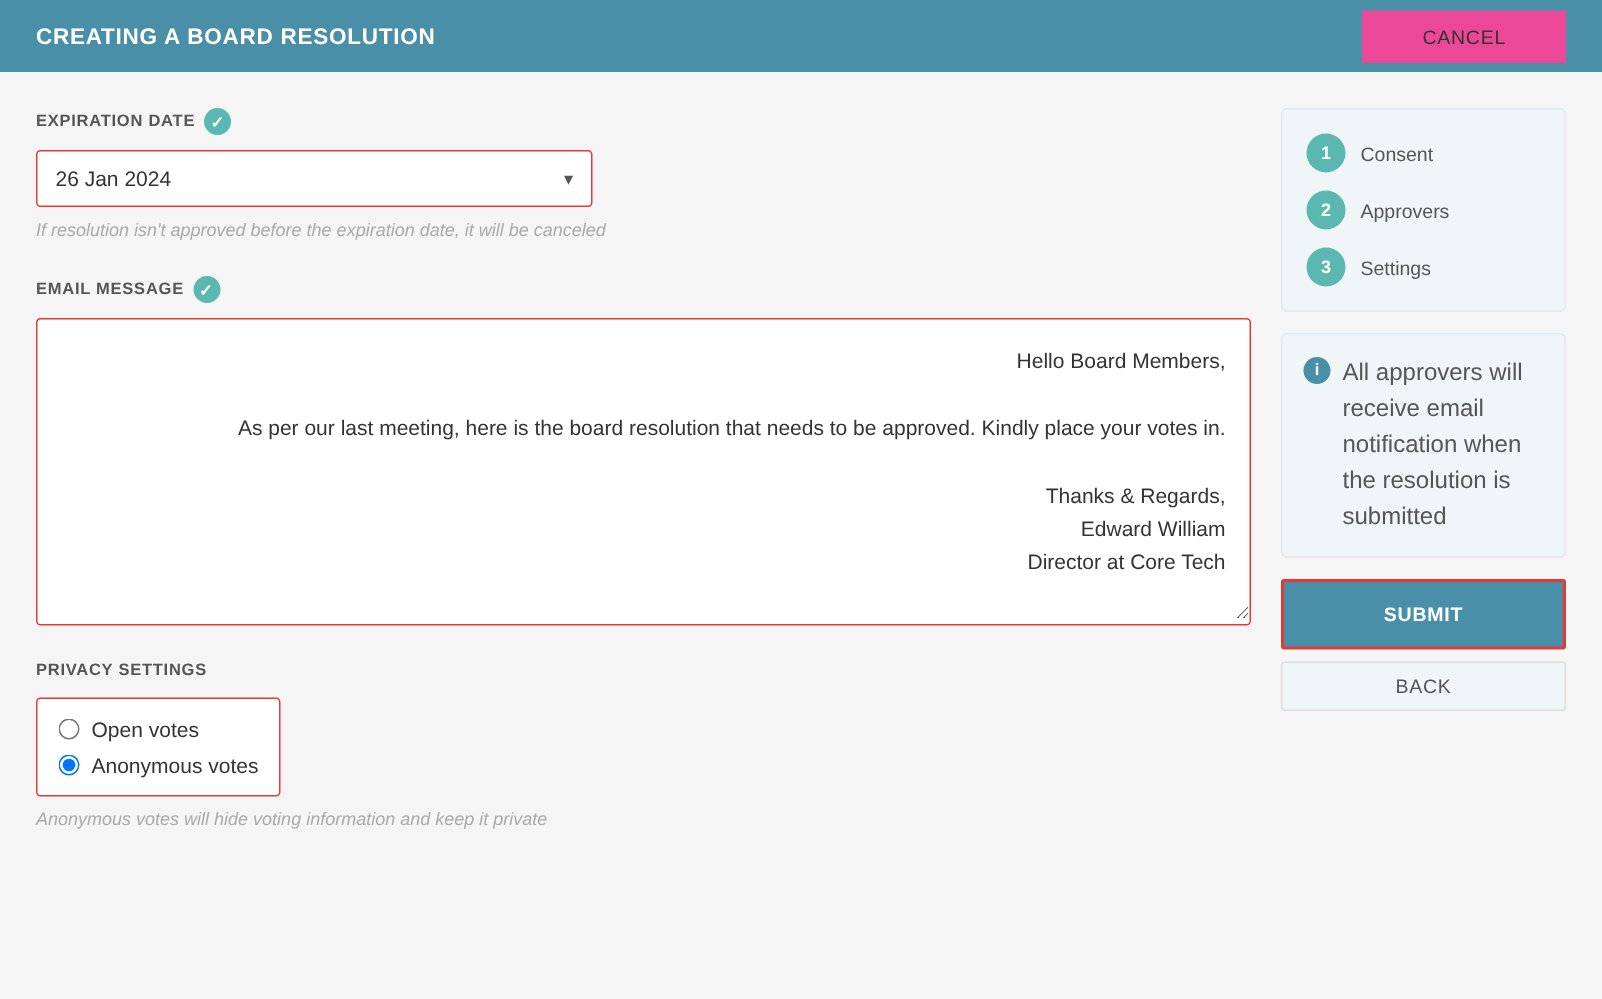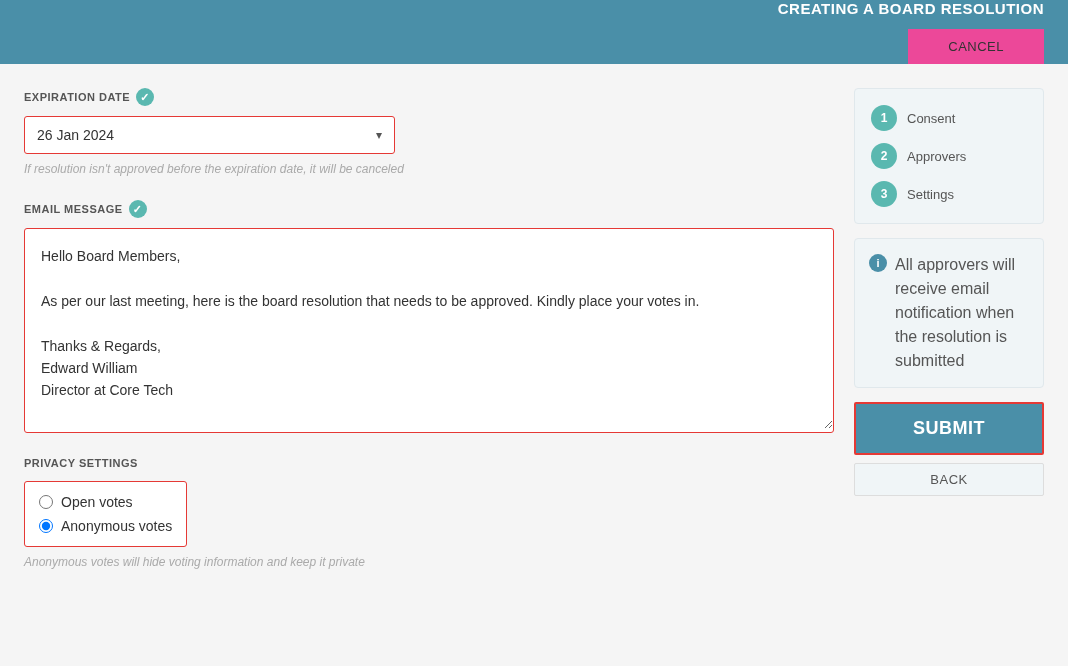--- a/index.html
+++ b/index.html
@@ -2,25 +2,24 @@
 <html><head>
   <meta charset="utf-8">
   <style>
     * { box-sizing: border-box; margin: 0; padding: 0; }
     body { font-family: Arial, sans-serif; background: #f5f5f5; font-size: 14px; color: #333; }
 
     .header {
       background: #4a8fa8;
       color: white;
       padding: 0 24px;
-      height: 64px;
-      display: flex;
-      align-items: flex-end;
+      height: 48px;
+      display: flex;
+      align-items: center;
       justify-content: space-between;
-      flex-direction: column;
     }
     .header-title {
       font-weight: bold;
       font-size: 15px;
       letter-spacing: 0.5px;
       color: white;
     }
     .cancel-btn {
       background: #ec4899;
       color: #333;
@@ -115,20 +114,21 @@
       min-height: 200px;
       border: none;
       outline: none;
       padding: 16px;
       font-size: 14px;
       color: #333;
       resize: vertical;
       font-family: Arial, sans-serif;
       line-height: 1.6;
       background: transparent;
+      text-align: right;
     }
 
     .privacy-section-label {
       font-size: 11px;
       font-weight: bold;
       letter-spacing: 0.5px;
       color: #555;
       margin-bottom: 12px;
     }
 
@@ -219,21 +219,21 @@
       color: #555;
       line-height: 1.5;
     }
 
     .submit-btn {
       width: 100%;
       background: #4a8fa8;
       color: white;
       border: 2px solid #e53935;
       padding: 14px;
-      font-size: 18px;
+      font-size: 13px;
       font-weight: bold;
       letter-spacing: 0.5px;
       cursor: pointer;
       margin-bottom: 8px;
       border-radius: 2px;
     }
     .back-btn {
       width: 100%;
       background: #f0f5f7;
       color: #555;

